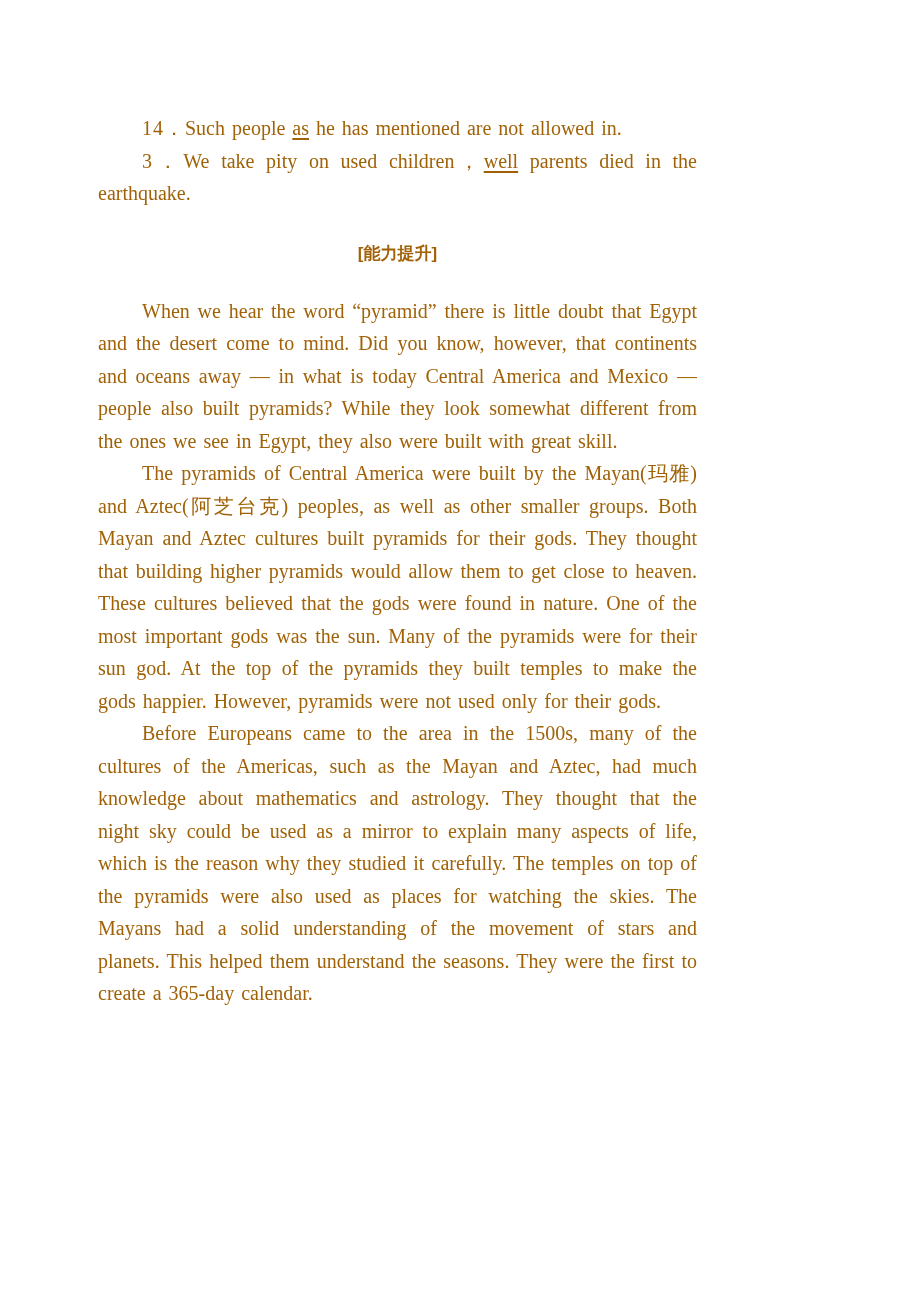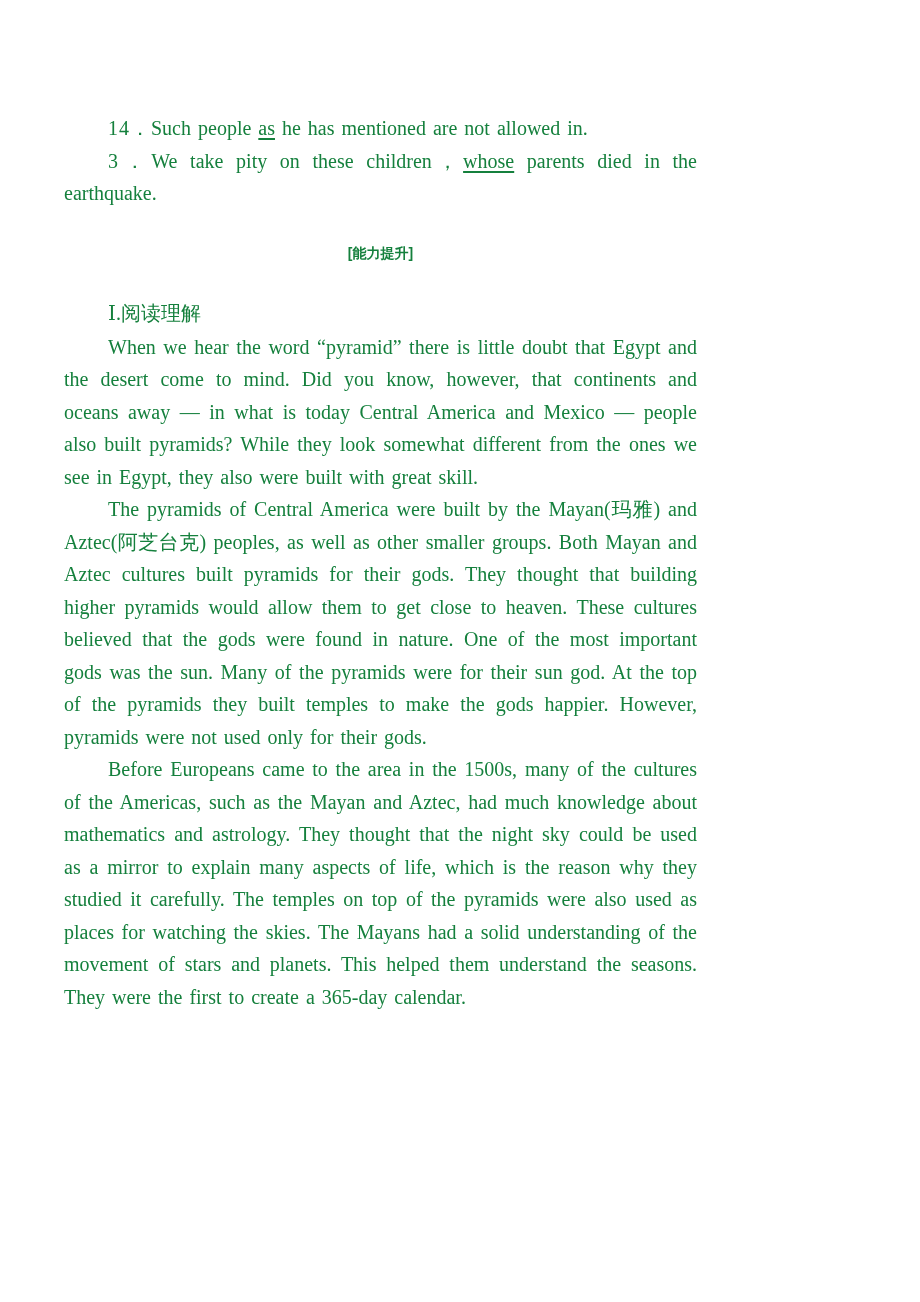--- a/index.html
+++ b/index.html
@@ -6,39 +6,39 @@
     margin: 0;
     padding: 0;
     background: #ffffff;
   }
   .page {
     position: relative;
     width: 836px;
     min-height: 1302px;
     box-sizing: border-box;
     background: #ffffff;
-    color: #15803d;
-    padding: 112px 139px 40px 64px;
+    color: #a16207;
+    padding: 112px 139px 40px 98px;
     font-family: "Liberation Serif", "DejaVu Serif", serif;
   }
   p.para {
     margin: 0;
     font-size: 20px;
     line-height: 32.5px;
     text-align: justify;
     text-indent: 44px;
     word-spacing: 2px;
   }
   p.para.cn {
     line-height: 36px;
     word-spacing: normal;
   }
   p.heading {
     margin: 27px 0 25px 0;
-    font-size: 14px;
+    font-size: 17px;
     line-height: 33px;
     font-weight: bold;
     text-align: center;
     text-indent: 0;
     font-family: "Liberation Sans", "DejaVu Sans", sans-serif;
   }
   .u {
     text-decoration: underline;
     text-underline-offset: 3px;
   }
@@ -46,25 +46,24 @@
     letter-spacing: 1px;
   }
 </style>
 </head>
 <body>
 
 <div class="page">
 
   <p class="para"><span class="num">14．</span><span>Such people </span><span class="u">as</span><span> he has mentioned are not allowed in.</span></p>
 
-  <p class="para"><span class="num">3．</span><span>We take pity on these children，</span><span class="u">whose</span><span> parents died in the earthquake.</span></p>
+  <p class="para"><span class="num">3．</span><span>We take pity on used children，</span><span class="u">well</span><span> parents died in the earthquake.</span></p>
 
   <p class="heading">[能力提升]</p>
 
-  <p class="para cn">Ⅰ.阅读理解</p>
 
 
   <p class="para">When we hear the word “pyramid” there is little doubt that Egypt and the desert come to mind. Did you know, however, that continents and oceans away — in what is today Central America and Mexico — people also built pyramids? While they look somewhat different from the ones we see in Egypt, they also were built with great skill.</p>
 
   <p class="para">The pyramids of Central America were built by the Mayan(玛雅) and Aztec(阿芝台克) peoples, as well as other smaller groups. Both Mayan and Aztec cultures built pyramids for their gods. They thought that building higher pyramids would allow them to get close to heaven. These cultures believed that the gods were found in nature. One of the most important gods was the sun. Many of the pyramids were for their sun god. At the top of the pyramids they built temples to make the gods happier. However, pyramids were not used only for their gods.</p>
 
   <p class="para">Before Europeans came to the area in the 1500s, many of the cultures of the Americas, such as the Mayan and Aztec, had much knowledge about mathematics and astrology. They thought that the night sky could be used as a mirror to explain many aspects of life, which is the reason why they studied it carefully. The temples on top of the pyramids were also used as places for watching the skies. The Mayans had a solid understanding of the movement of stars and planets. This helped them understand the seasons. They were the first to create a 365-day calendar.</p>
 
 
 </div>

